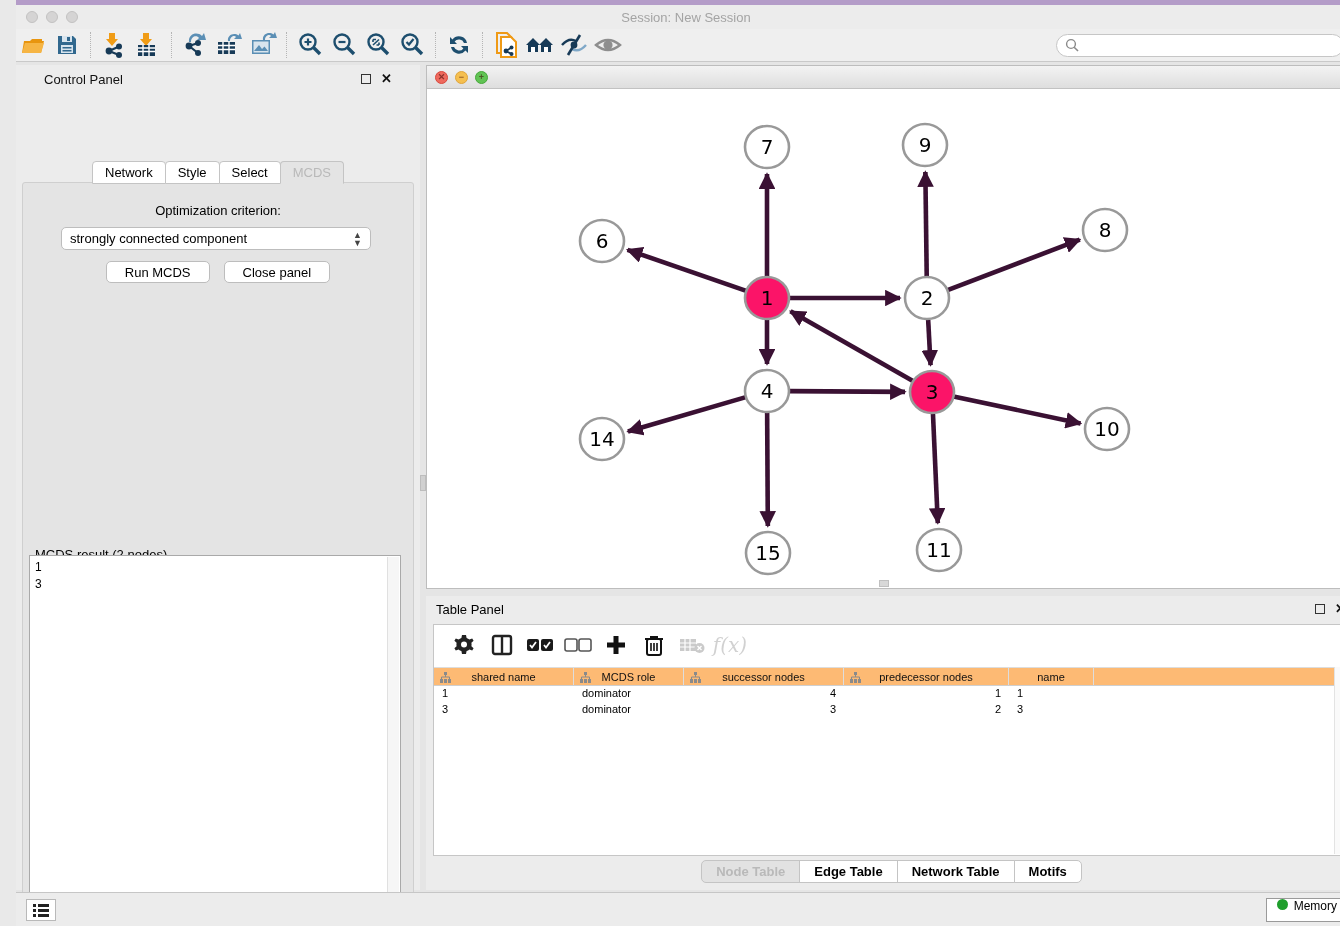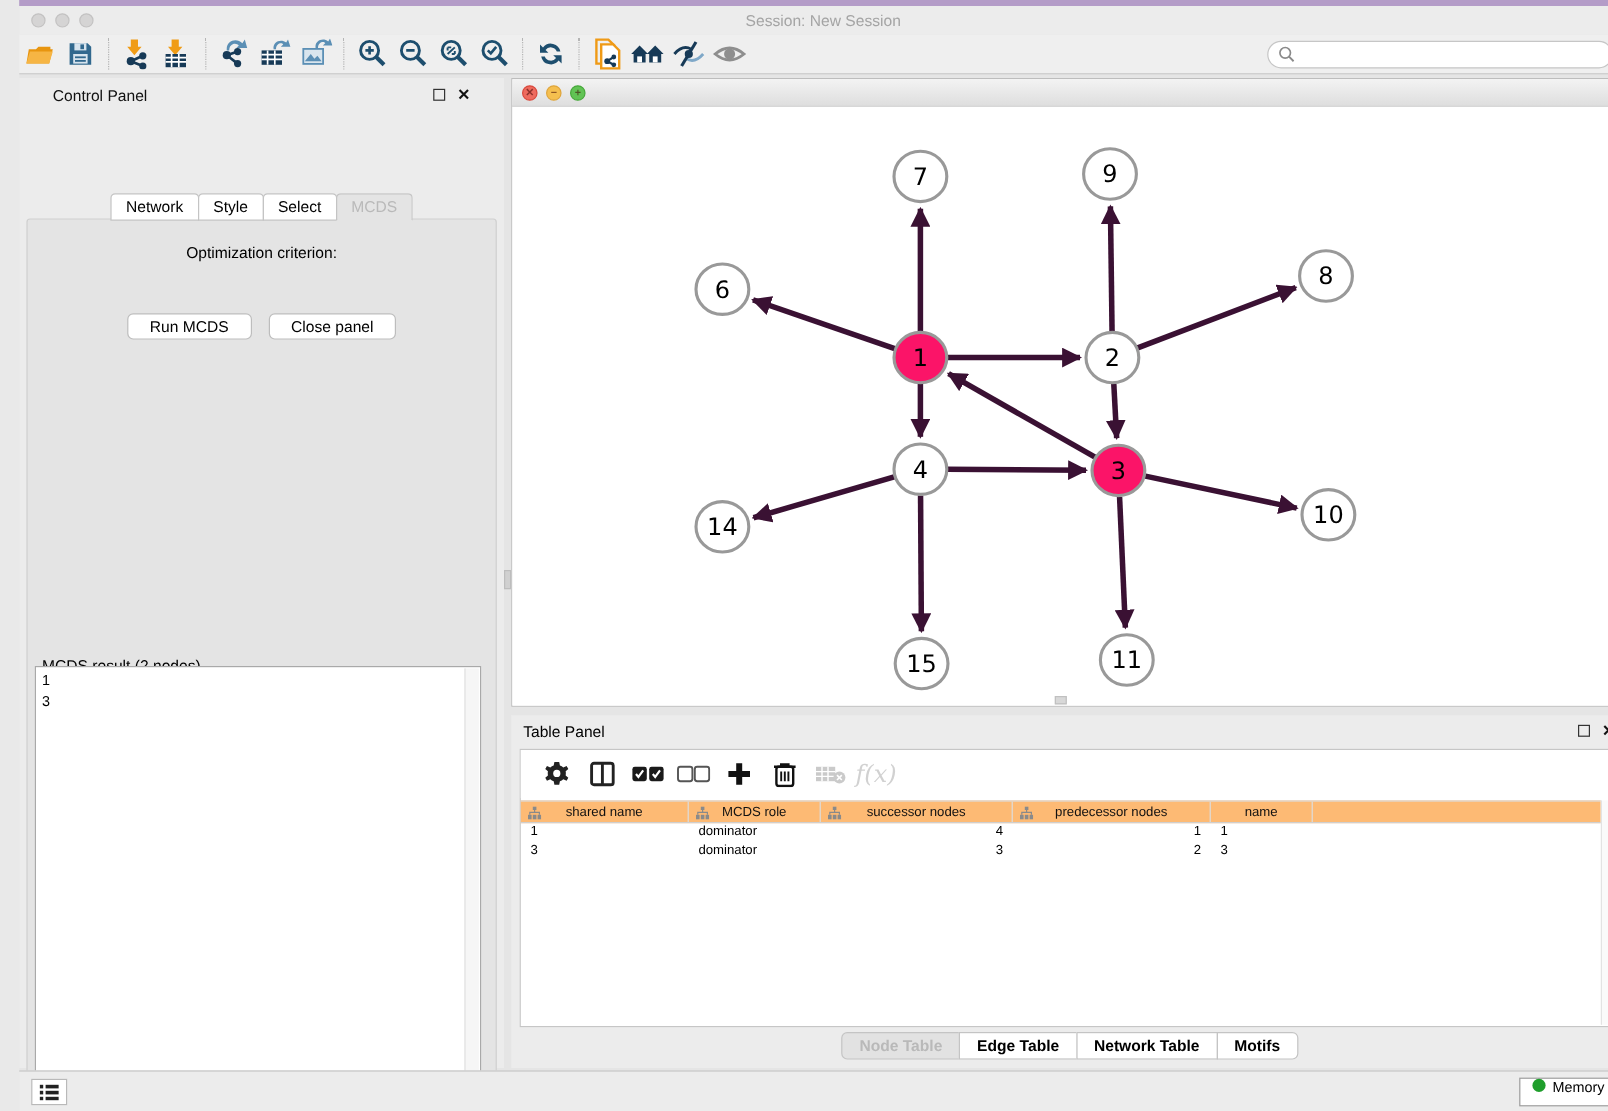--- a/index.html
+++ b/index.html
@@ -244,20 +244,24 @@
       </span>
     </div>
     <div id="cp-tabs">
         <div class="cp-tab">Network</div>
         <div class="cp-tab">Style</div>
         <div class="cp-tab">Select</div>
         <div class="cp-tab sel">MCDS</div>
       </div>
     <div id="cp-body">
       <div id="opt-label">Optimization criterion:</div>
+      <div id="criterion-select">
+        <span>strongly connected component</span>
+        <span class="stepper">▲<br>▼</span>
+      </div>
       <div class="cp-btn-row">
         <button class="cp-btn">Run MCDS</button>
         <button class="cp-btn">Close panel</button>
       </div>
       <span id="result-legend">MCDS result (2 nodes)</span>
       <div id="result-box">
         <div id="result-list">1
 3</div>
         <div id="result-scroll"></div>
       </div>

